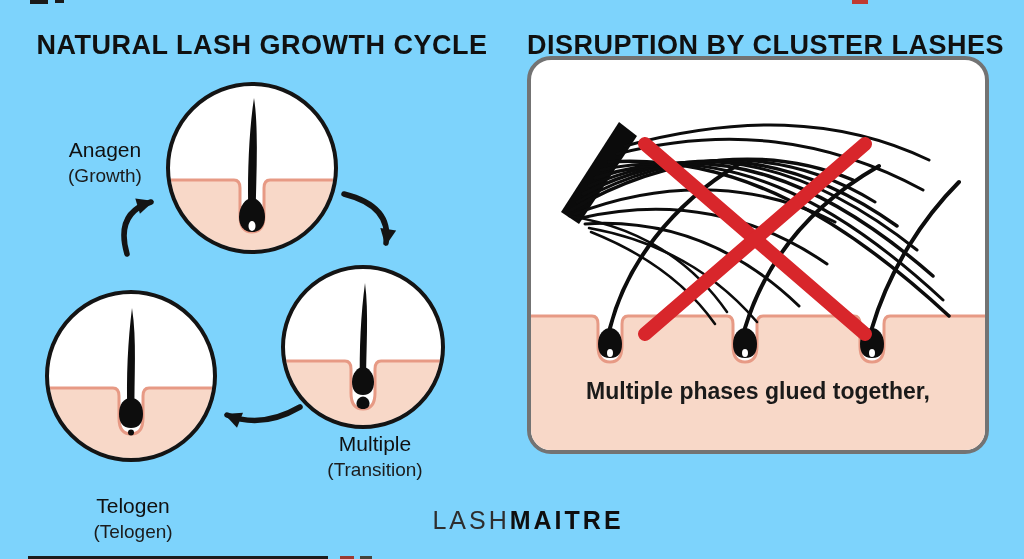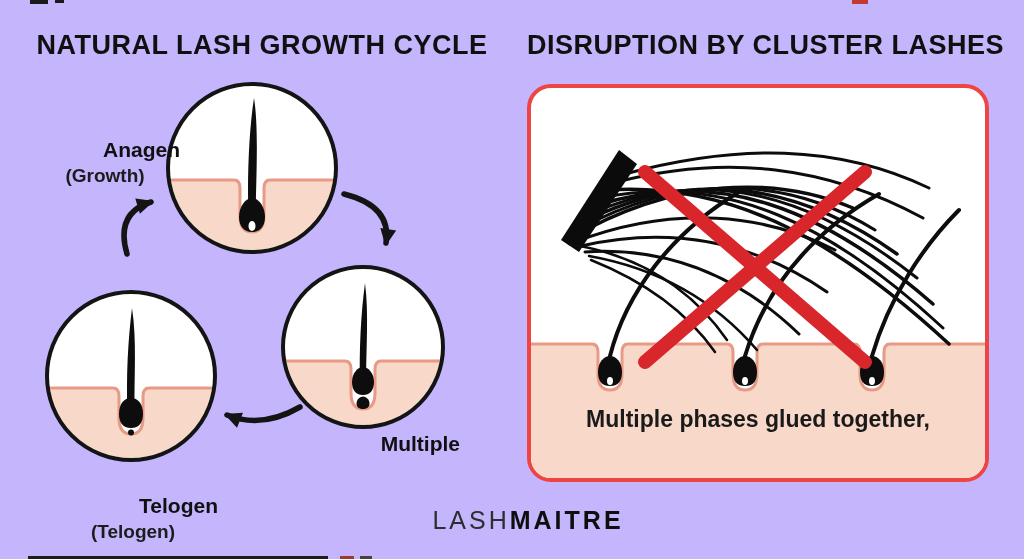--- a/index.html
+++ b/index.html
@@ -1,35 +1,35 @@
 <!DOCTYPE html>
 <html><head>
 <meta charset="utf-8">
 <style>
   html,body{margin:0;padding:0;background:#ffffff;}
   .page{
-    position:relative;width:1024px;height:559px;overflow:hidden;background:#c4b5fd;
+    position:relative;width:1024px;height:559px;overflow:hidden;background:#7dd3fc;
     font-family:"Liberation Sans",sans-serif;color:#111;
   }
   .title{
     position:absolute;margin:0;font-size:27px;font-weight:800;letter-spacing:.5px;
     text-align:center;color:#101010;white-space:nowrap;
   }
   .left-title{left:12px;top:30px;width:500px;}
   .right-title{left:527px;top:30px;width:463px;}
   .cycle-svg{position:absolute;left:0;top:0;width:1024px;height:559px;}
   .stage-label{position:absolute;text-align:center;line-height:1.15;}
-  .stage-name{font-size:21px;font-weight:700;color:#101010;text-align:right;}
-  .stage-sub{font-size:19px;font-weight:700;color:#1c1c1c;margin-top:3px;}
+  .stage-name{font-size:21px;font-weight:400;color:#101010;}
+  .stage-sub{font-size:19px;font-weight:400;color:#1c1c1c;margin-top:3px;}
   .label-anagen{left:30px;top:138px;width:150px;}
   .label-catagen{left:290px;top:432px;width:170px;}
   .label-telogen{left:48px;top:462px;width:170px;margin-top:32px;}
   .panel{
-    position:absolute;left:527px;top:84px;width:454px;height:390px;
-    border:4px solid #ef4444;border-radius:24px;background:#ffffff;overflow:hidden;
+    position:absolute;left:527px;top:56px;width:454px;height:390px;
+    border:4px solid #737373;border-radius:24px;background:#ffffff;overflow:hidden;
   }
   .panel-svg{position:absolute;left:0;top:0;width:454px;height:390px;}
   .caption{position:absolute;left:0;top:317px;width:454px;text-align:center;}
   .caption-line{font-size:23px;font-weight:600;color:#1a1a1a;line-height:29px;}
   .logo{
     position:absolute;left:16px;top:506px;width:1024px;text-align:center;
     font-size:25px;letter-spacing:3px;white-space:nowrap;
   }
   .logo-light{font-weight:400;color:#2e2e2e;}
   .logo-bold{font-weight:700;color:#0e0e0e;}
@@ -107,20 +107,21 @@
       <path d="M127,254 Q115,213 151,202" marker-end="url(#ah)"></path>
     </g>
   </svg>
 
   <div class="stage-label label-anagen">
     <div class="stage-name">Anagen</div>
     <div class="stage-sub">(Growth)</div>
   </div>
   <div class="stage-label label-catagen">
     <div class="stage-name">Multiple</div>
+    <div class="stage-sub">(Transition)</div>
   </div>
   <div class="stage-label label-telogen">
     <div class="stage-name">Telogen</div>
     <div class="stage-sub">(Telogen)</div>
   </div>
 
   <div class="panel">
     <svg class="panel-svg" viewBox="0 0 454 390" aria-hidden="true">
 
       <g>

